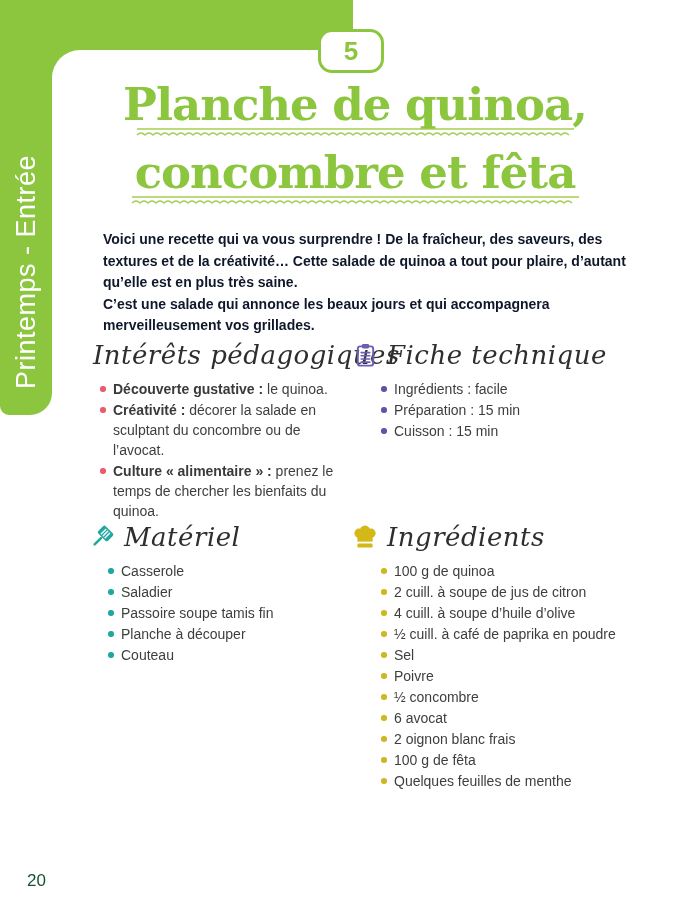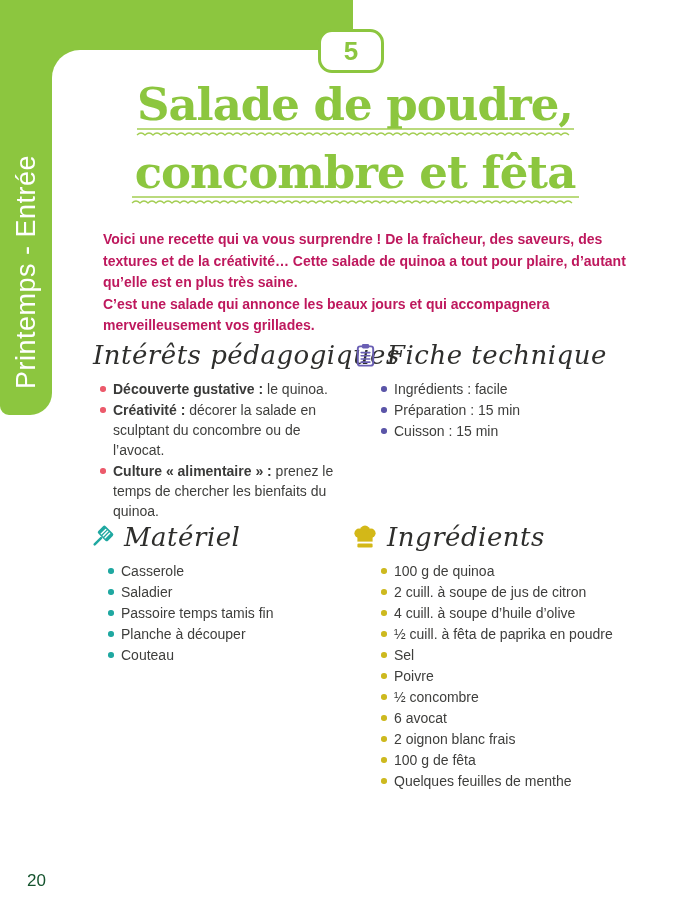--- a/index.html
+++ b/index.html
@@ -27,21 +27,21 @@
   .title-row{margin-bottom:10px;}
   .title-text{display:inline-block;font-family:"DejaVu Serif",serif;font-weight:700;
               font-size:45px;line-height:50px;color:#8CC63F;letter-spacing:-1px;}
   svg.wave{display:block;margin:-2px auto 0 auto;}
   svg.wave path{stroke:#A3CE52;fill:none;}
   svg.wave .flat{stroke-width:1.6;}
   svg.wave .wavy{stroke-width:1.3;}
 
   
   .intro{position:absolute;left:103px;top:229px;width:538px;}
-  .intro p{margin:0;font-size:14px;font-weight:700;line-height:21.5px;color:#be185d;}
+  .intro p{margin:0;font-size:14px;font-weight:700;line-height:21.5px;color:#0f172a;}
 
   
   .sec{position:absolute;}
   .sec-head{display:flex;align-items:center;gap:9px;}
   .script-h{font-family:"DejaVu Serif",serif;font-style:italic;font-size:26px;
             color:#2E2E2C;letter-spacing:0.5px;white-space:nowrap;}
   .sec ul{list-style:none;margin:9px 0 0 0;padding:0;}
   .sec li{position:relative;padding-left:13px;font-size:14px;line-height:20px;
           margin-bottom:1px;color:#3E3E3C;}
   .sec li::before{content:'';position:absolute;left:0;top:7px;width:5.5px;height:5.5px;border-radius:50%;}
@@ -71,21 +71,21 @@
   <div class="corner-white"></div>
   <div class="side-tab"></div>
   <span class="side-label">Printemps - Entrée</span>
 
   <div class="badge">
     <span>5</span>
   </div>
 
   <div class="title">
     <div class="title-row">
-      <span class="title-text">Salade de poudre,</span>
+      <span class="title-text">Planche de quinoa,</span>
       <svg class="wave" height="10" width="439" viewBox="0 0 439 10">
           <path class="flat" d="M1 1 H438"></path>
           <path class="wavy" d="M1 7 q4 -4 8 0 q4 -4 8 0 q4 -4 8 0 q4 -4 8 0 q4 -4 8 0 q4 -4 8 0 q4 -4 8 0 q4 -4 8 0 q4 -4 8 0 q4 -4 8 0 q4 -4 8 0 q4 -4 8 0 q4 -4 8 0 q4 -4 8 0 q4 -4 8 0 q4 -4 8 0 q4 -4 8 0 q4 -4 8 0 q4 -4 8 0 q4 -4 8 0 q4 -4 8 0 q4 -4 8 0 q4 -4 8 0 q4 -4 8 0 q4 -4 8 0 q4 -4 8 0 q4 -4 8 0 q4 -4 8 0 q4 -4 8 0 q4 -4 8 0 q4 -4 8 0 q4 -4 8 0 q4 -4 8 0 q4 -4 8 0 q4 -4 8 0 q4 -4 8 0 q4 -4 8 0 q4 -4 8 0 q4 -4 8 0 q4 -4 8 0 q4 -4 8 0 q4 -4 8 0 q4 -4 8 0 q4 -4 8 0 q4 -4 8 0 q4 -4 8 0 q4 -4 8 0 q4 -4 8 0 q4 -4 8 0 q4 -4 8 0 q4 -4 8 0 q4 -4 8 0 q4 -4 8 0 q4 -4 8 0"></path>
         </svg>
     </div>
     <div class="title-row">
       <span class="title-text">concombre et fêta</span>
       <svg class="wave" height="10" width="449" viewBox="0 0 449 10">
           <path class="flat" d="M1 1 H448"></path>
           <path class="wavy" d="M1 7 q4 -4 8 0 q4 -4 8 0 q4 -4 8 0 q4 -4 8 0 q4 -4 8 0 q4 -4 8 0 q4 -4 8 0 q4 -4 8 0 q4 -4 8 0 q4 -4 8 0 q4 -4 8 0 q4 -4 8 0 q4 -4 8 0 q4 -4 8 0 q4 -4 8 0 q4 -4 8 0 q4 -4 8 0 q4 -4 8 0 q4 -4 8 0 q4 -4 8 0 q4 -4 8 0 q4 -4 8 0 q4 -4 8 0 q4 -4 8 0 q4 -4 8 0 q4 -4 8 0 q4 -4 8 0 q4 -4 8 0 q4 -4 8 0 q4 -4 8 0 q4 -4 8 0 q4 -4 8 0 q4 -4 8 0 q4 -4 8 0 q4 -4 8 0 q4 -4 8 0 q4 -4 8 0 q4 -4 8 0 q4 -4 8 0 q4 -4 8 0 q4 -4 8 0 q4 -4 8 0 q4 -4 8 0 q4 -4 8 0 q4 -4 8 0 q4 -4 8 0 q4 -4 8 0 q4 -4 8 0 q4 -4 8 0 q4 -4 8 0 q4 -4 8 0 q4 -4 8 0 q4 -4 8 0 q4 -4 8 0 q4 -4 8 0"></path>
@@ -149,21 +149,21 @@
               <path d="M15.6 4.6 V10.6"></path>
           </g>
           <rect x="11.8" y="12.5" width="2.4" height="11" rx="1.2" fill="#1FA8A1"></rect>
         </g>
       </svg>
       <span class="script-h">Matériel</span>
     </div>
     <ul>
       <li>Casserole</li>
       <li>Saladier</li>
-      <li>Passoire temps tamis fin</li>
+      <li>Passoire soupe tamis fin</li>
       <li>Planche à découper</li>
       <li>Couteau</li>
     </ul>
   </div>
 
   <div class="sec sec-ingredients">
     <div class="sec-head">
       <svg width="26" height="27" viewBox="0 0 26 27">
         <g fill="#D3B818">
           <circle cx="7" cy="9.2" r="4.6"></circle>
@@ -172,21 +172,21 @@
           <rect x="5.4" y="9" width="15.2" height="8.6"></rect>
           <rect x="5.4" y="19.6" width="15.2" height="3.8" rx="1.2"></rect>
         </g>
       </svg>
       <span class="script-h">Ingrédients</span>
     </div>
     <ul>
       <li>100 g de quinoa</li>
       <li>2 cuill. à soupe de jus de citron</li>
       <li>4 cuill. à soupe d’huile d’olive</li>
-      <li>½ cuill. à fêta de paprika en poudre</li>
+      <li>½ cuill. à café de paprika en poudre</li>
       <li>Sel</li>
       <li>Poivre</li>
       <li>½ concombre</li>
       <li>6 avocat</li>
       <li>2 oignon blanc frais</li>
       <li>100 g de fêta</li>
       <li>Quelques feuilles de menthe</li>
     </ul>
   </div>
 

